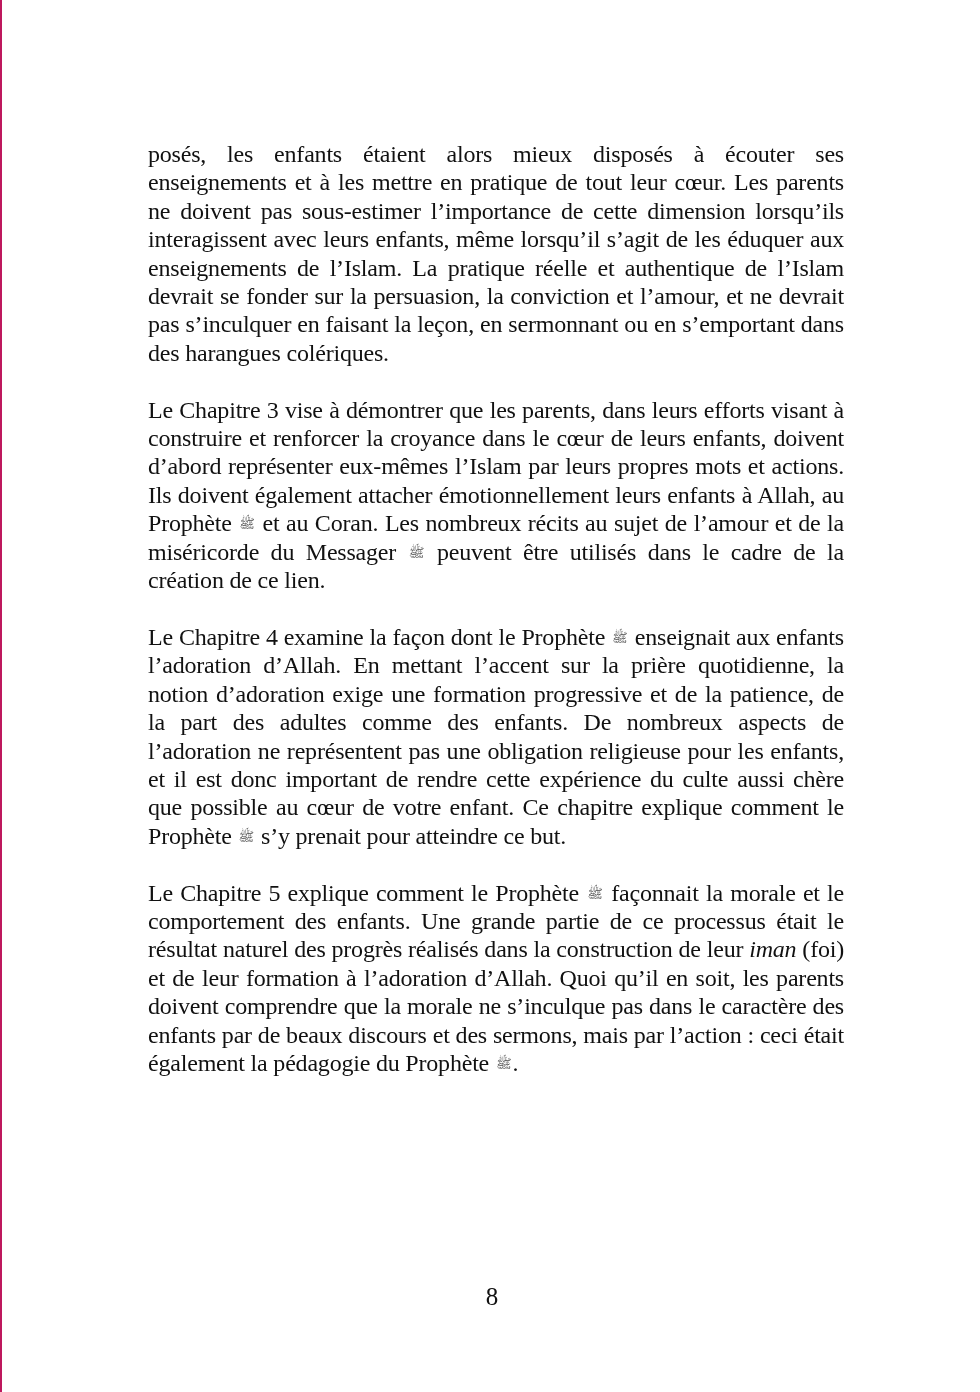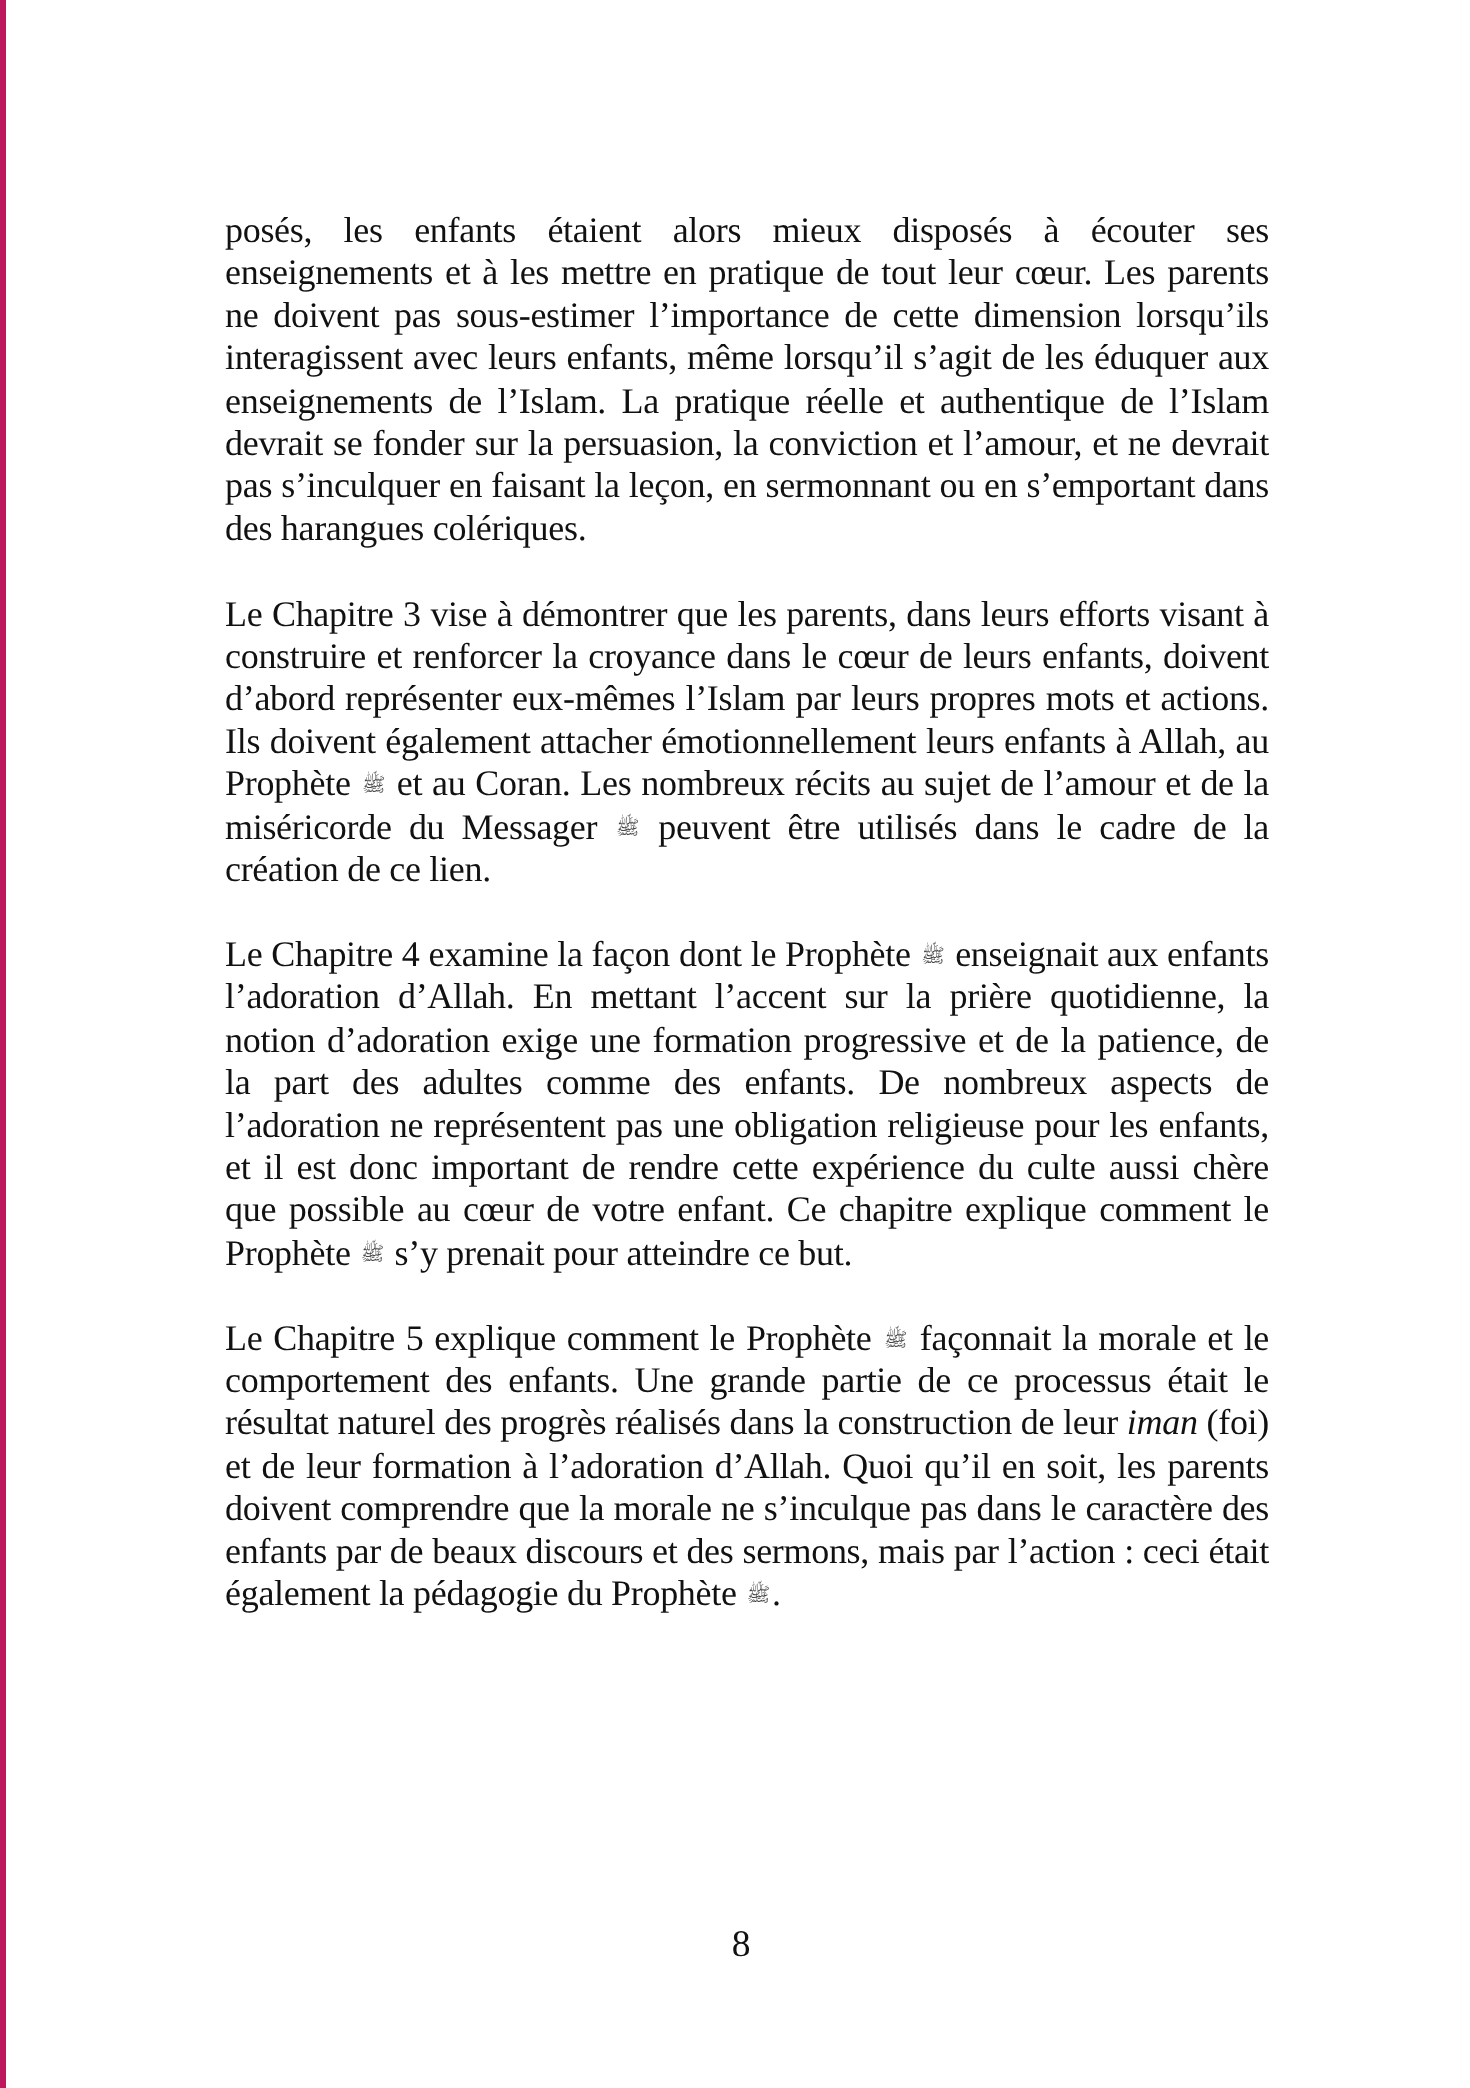--- a/index.html
+++ b/index.html
@@ -12,21 +12,21 @@
     height: 1392px;
     position: relative;
     overflow: hidden;
   }
   .page {
     position: absolute;
     left: 0; top: 0;
     width: 980px;
     height: 1392px;
     background: #ffffff;
-    border-left: 4px solid #be185d;
+    border-left: 2px solid #be185d;
     box-sizing: border-box;
   }
   .text-block {
     position: absolute;
     left: 146px;
     top: 140px;
     width: 696px;
     font-family: "Liberation Serif", "DejaVu Serif", serif;
     font-size: 24px;
     line-height: 28.4px;

